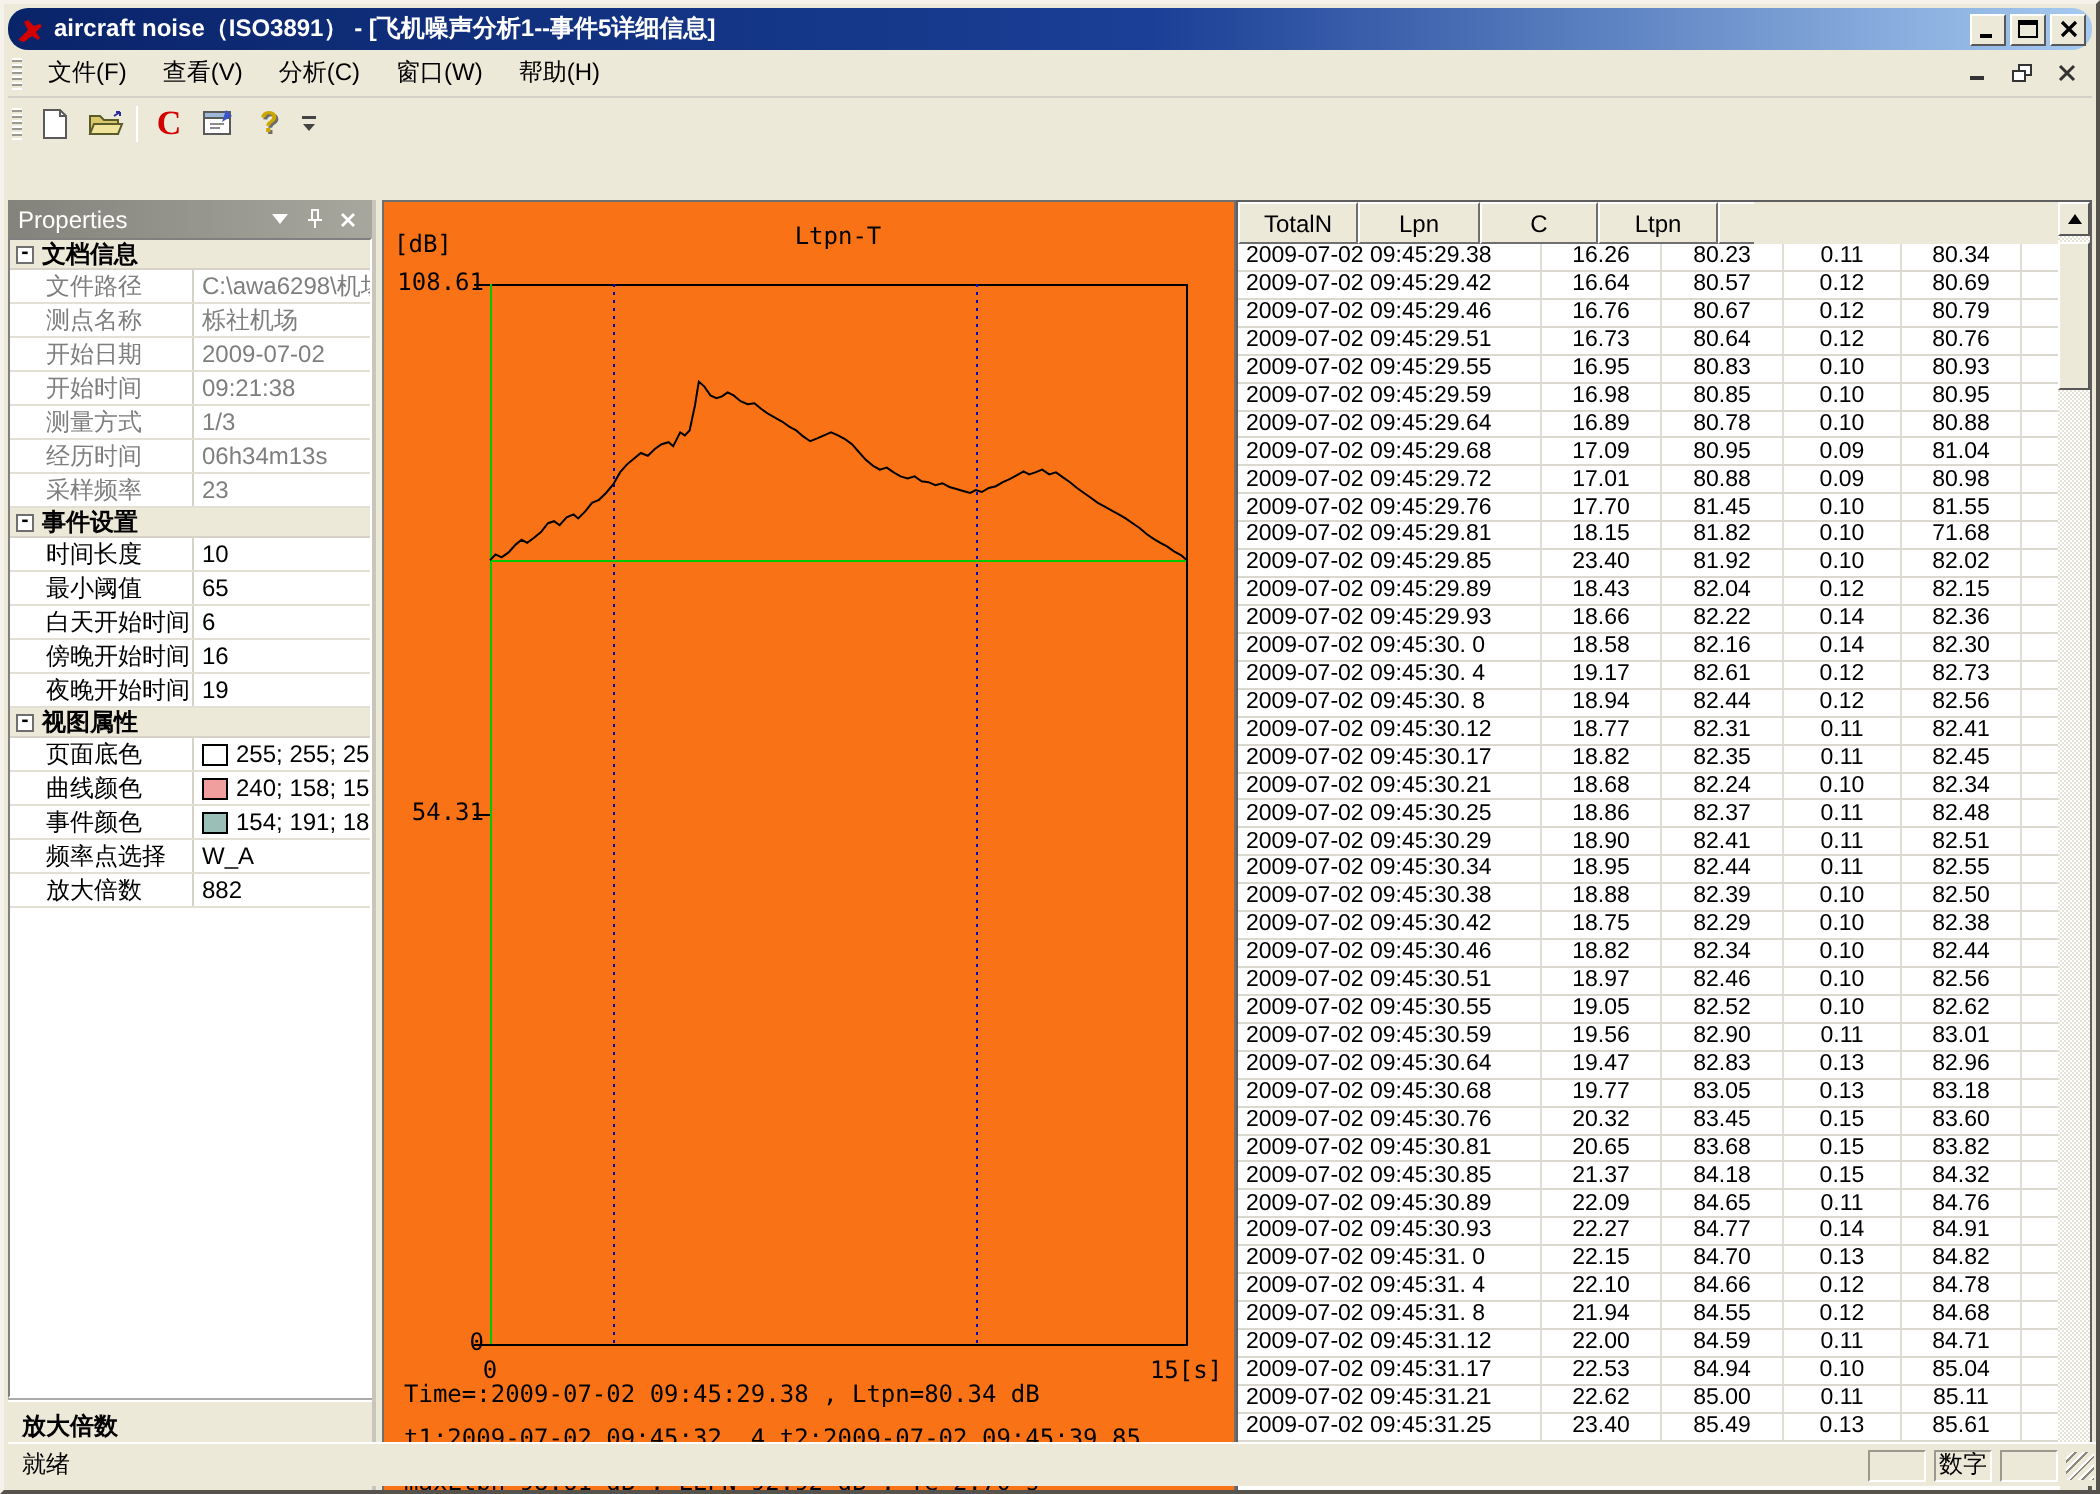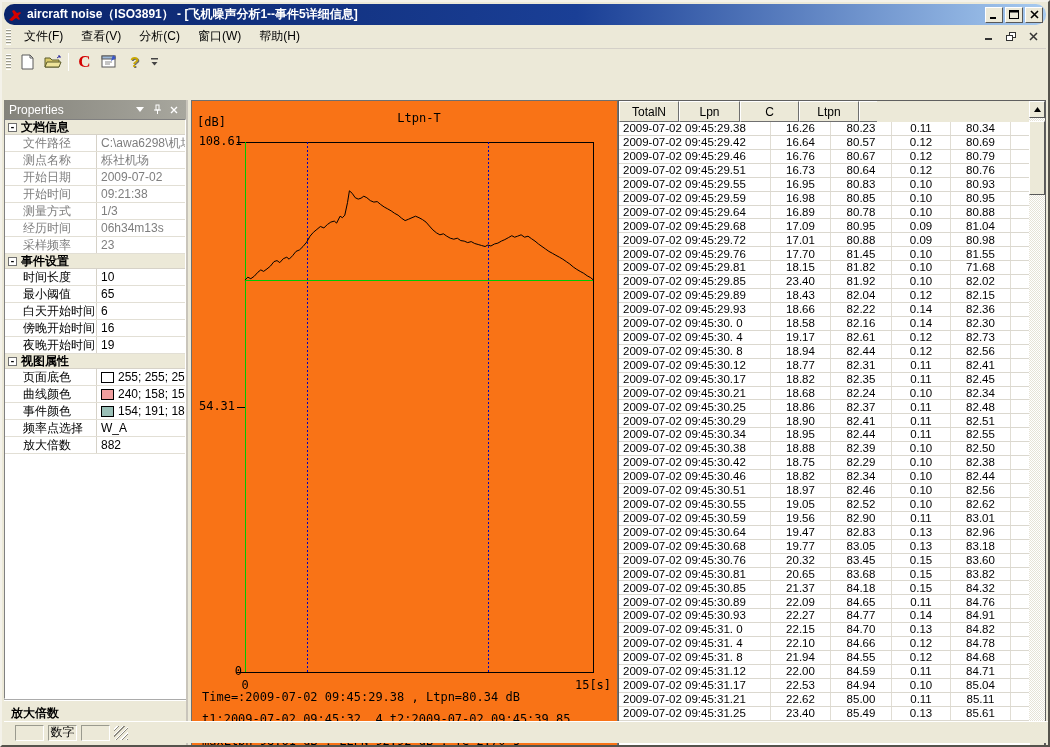--- a/index.html
+++ b/index.html
@@ -312,21 +312,21 @@
           <line x1="53.5" y1="41" x2="53.5" y2="571" stroke="#00C800" stroke-width="1" shape-rendering="crispEdges"></line>
           <line x1="53" y1="179.45322714298862" x2="401" y2="179.45322714298862" stroke="#00C800" stroke-width="1" shape-rendering="crispEdges"></line>
           <line x1="115.212" y1="41" x2="115.212" y2="571" stroke="#0000C0" stroke-width="1" shape-rendering="crispEdges" stroke-dasharray="1.5,2.5"></line>
           <line x1="296.404" y1="41" x2="296.404" y2="571" stroke="#0000C0" stroke-width="1" shape-rendering="crispEdges" stroke-dasharray="1.5,2.5"></line>
           <polyline points="53.0,179.1 55.8,176.2 58.8,177.7 62.3,175.2 65.8,171.3 68.8,168.9 71.6,170.4 75.0,167.9 78.5,165.0 82.0,160.6 85.0,159.6 87.8,161.6 91.3,157.7 94.8,156.2 97.1,158.2 100.6,154.7 104.0,150.4 107.5,148.9 111.0,145.5 114.7,141.1 118.0,135.2 121.4,131.3 124.9,128.4 128.4,125.5 131.9,126.9 135.4,123.5 138.8,121.1 142.3,120.1 144.6,122.1 148.1,115.2 150.4,116.7 152.8,114.2 155.5,101.6 157.4,89.8 160.2,92.3 163.2,96.7 166.2,98.1 169.0,97.2 171.8,95.2 174.8,96.7 178.3,99.6 181.8,101.1 185.2,100.6 188.7,103.5 192.2,106.0 195.7,107.9 199.2,109.9 202.6,112.3 206.1,114.2 209.6,117.2 213.1,119.6 216.6,118.2 220.0,116.7 223.5,115.2 227.0,116.7 230.5,118.6 234.0,121.1 237.4,125.0 240.9,128.9 244.4,131.8 247.9,133.8 251.4,132.8 254.8,135.2 258.3,137.2 261.8,138.2 265.3,137.2 268.8,139.6 272.2,140.1 275.7,141.6 279.2,140.6 282.7,142.5 286.2,143.5 289.6,144.5 293.1,145.5 295.9,144.0 298.9,145.0 302.4,143.0 305.9,142.1 309.4,140.1 312.8,138.6 316.3,136.7 319.8,134.7 322.6,136.2 325.6,135.2 329.1,133.8 332.6,136.2 336.0,135.2 339.5,137.7 343.0,140.1 346.5,143.0 350.0,145.5 353.4,147.9 356.9,150.4 360.4,152.3 363.9,154.3 367.4,156.2 370.8,158.2 374.3,160.6 377.8,163.0 381.3,166.0 384.8,168.4 388.2,170.4 391.7,172.3 395.2,174.8 398.7,176.7 401.0,178.7" fill="none" stroke="#000000" stroke-width="1"></polyline>
         </svg>
       <div class="lbl" style="left:5px;top:14px;">[dB]</div>
       <div class="lbl" style="left:53px;width:348px;top:10px;text-align:center;">Ltpn-T</div>
       <div id="chart-ticks">
           <div class="lbl" style="left: 0px; width: 50px; text-align: right; top: 33px;">108.61</div>
-          <div class="lbl" style="left: 0px; width: 50px; text-align: center; top: 297.976px;">54.31</div>
+          <div class="lbl" style="left: 0px; width: 50px; text-align: right; top: 297.976px;">54.31</div>
           <div class="lbl" style="left: 0px; width: 50px; text-align: right; top: 563px;">0</div>
           <div class="lbl" style="left: 31px; width: 44px; text-align: center; top: 577px;">0</div>
           <div class="lbl" style="left: 379px; width: 44px; text-align: center; top: 577px;">15[s]</div>
         </div>
       <div id="chart-info">
           <div class="lbl" style="left: 10px; top: 589px;">Time=:2009-07-02 09:45:29.38 , Ltpn=80.34 dB</div>
           <div class="lbl" style="left: 10px; top: 611px;">t1:2009-07-02 09:45:32. 4 t2:2009-07-02 09:45:39.85</div>
           <div class="lbl" style="left: 10px; top: 633px;">maxLtpn=98.61 dB , LEPN=92.92 dB , Te=2.70 s</div>
         </div>
     </div>
@@ -704,19 +704,20 @@
             <svg width="7" height="5" viewBox="0 0 7 5">
               <path d="M0 0 L7 0 L3.5 5 Z" fill="#000"></path>
             </svg>
           </div>
       </div>
     </div>
 
   </div>
 
   <div class="status">
+    <span class="sready">就绪</span>
     <span class="spane"></span>
     <span class="spane">数字</span>
     <span class="spane"></span>
     <div class="sgrip"></div>
   </div>
 
 </div>
 
 </body></html>

